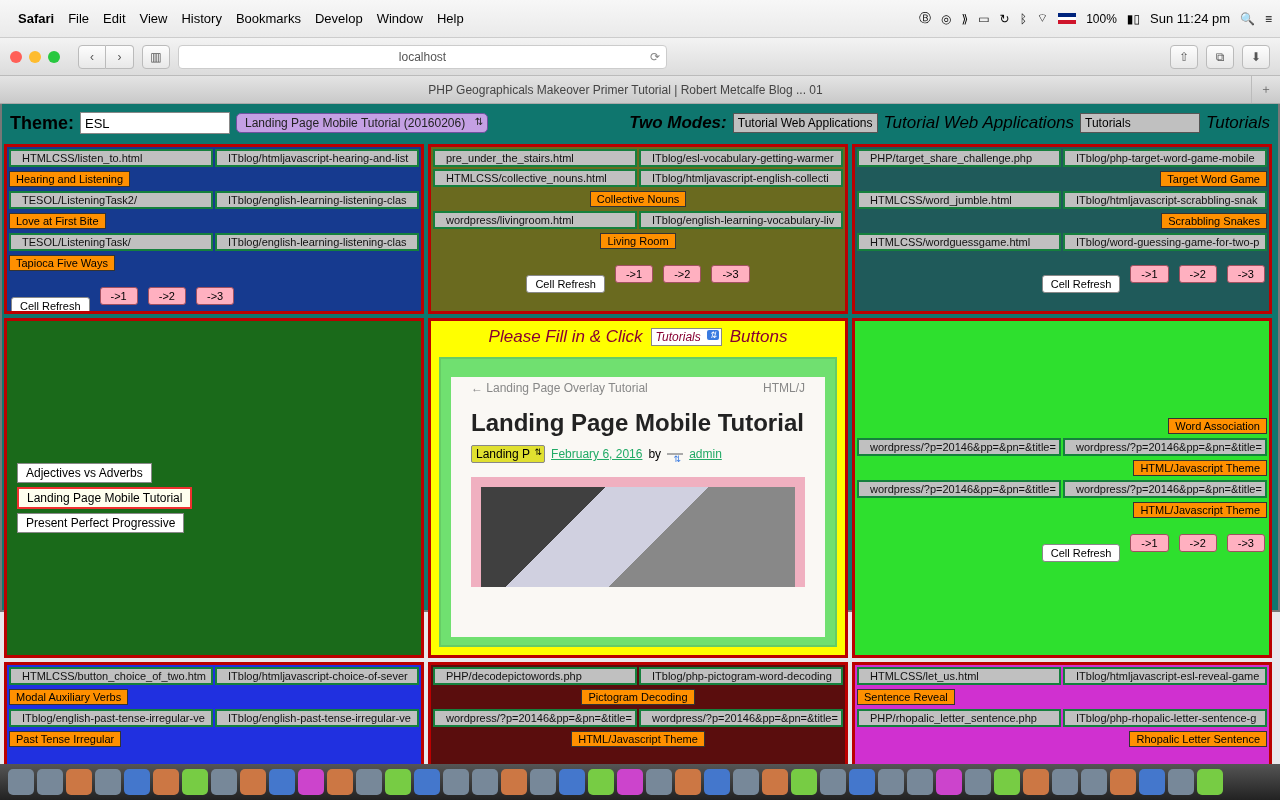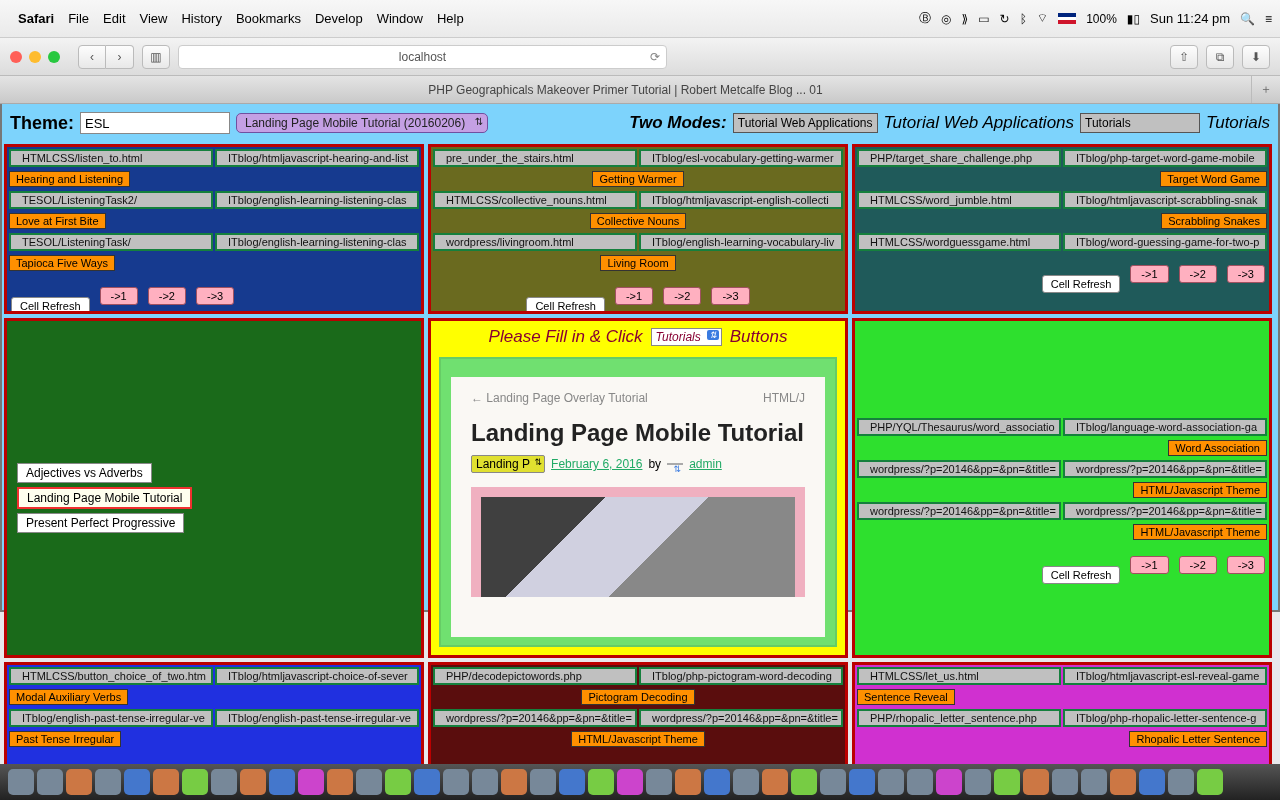--- a/index.html
+++ b/index.html
@@ -25,21 +25,21 @@
 .url { flex:1; max-width:520px; margin:0 auto; height:24px; background:#fff; border:1px solid #ccc; border-radius:4px; display:flex; align-items:center; justify-content:center; font-size:12px; color:#555; position:relative;}
 .url .reload{position:absolute; right:6px; color:#888;}
 
 
 .tabs { height:28px; background:linear-gradient(#e4e4e4,#c9c9c9); display:flex; border-bottom:1px solid #aaa; font-size:12px; }
 .tab { flex:1; display:flex; align-items:center; justify-content:center; border-right:1px solid #bbb; color:#444; }
 .tab.active{ background:linear-gradient(#fcfcfc,#e0e0e0); font-weight:500;}
 .tabplus{ width:28px; display:flex; align-items:center; justify-content:center; color:#666; }
 
 
-.page { background:#7dd3fc; height:508px; border:2px solid #777; border-top:0;}
+.page { background:#0f766e; height:508px; border:2px solid #777; border-top:0;}
 .header { height:38px; display:flex; align-items:center; padding:0 8px; gap:6px; }
 .themelbl{ font-weight:bold; font-size:18px; }
 .themeinput{ width:150px; height:22px; border:1px solid #888; background:#fff; padding:0 4px; font-size:13px;}
 .pillselect{ background:#c4a0e4; border:1px solid #7050a0; border-radius:5px; padding:2px 22px 2px 8px; font-size:12px; color:#222; position:relative;}
 .pillselect .chev{position:absolute; right:4px; top:2px; font-size:10px;}
 .modelbl{ font-weight:bold; font-size:17px; font-style:italic; margin-left:auto;}
 .modebox{ background:#c0c0c0; border:1px solid #555; height:20px; padding:0 4px; font-size:12px; display:flex; align-items:center; min-width:120px; overflow:hidden;}
 .modetxt{ font-size:17px; font-style:italic; }
 
 
@@ -55,21 +55,21 @@
 .btnrow{ display:flex; gap:10px; margin:4px; align-items:center;}
 .wbtn{ background:#fff; border:1px solid #888; border-radius:3px; padding:2px 8px; font-size:11px;margin-top:20px;}
 .pbtn{ background:#ffb0c0; border:1px solid #a05060; border-radius:3px; padding:2px 10px; font-size:11px;}
 .center{ display:flex; justify-content:center;}
 
 
 .pf-head{ display:flex; align-items:center; justify-content:center; gap:8px; padding:6px; font-size:17px; font-style:italic; color:#803;}
 .pf-sel{ background:#fff; border:1px solid #888; padding:1px 20px 1px 4px; font-size:12px; position:relative;}
 .pf-sel .chev{position:absolute; right:2px; top:1px; background:#3a7be0; color:#fff; font-size:9px; padding:0 2px; border-radius:2px;}
 .preview{ margin:4px 8px; background:#70e070; border:2px solid #6c6; height:290px; overflow:hidden;}
-.preview .inner{ background:#faf8f4; margin:18px 10px 16px 10px; height:260px; padding:14px 20px;}
+.preview .inner{ background:#faf8f4; margin:18px 10px 16px 10px; height:260px; padding:4px 20px;}
 .bcr{ color:#888; font-size:12px; display:flex; justify-content:space-between;}
 .ptitle{ font-size:24px; font-weight:bold; color:#222; margin:14px 0 8px 0;}
 .metarow{ display:flex; align-items:center; gap:6px; font-size:12px;}
 .ysel{ background:#e0e030; border:1px solid #888; padding:1px 14px 1px 4px; position:relative; border-radius:2px;}
 .ysel .chev{position:absolute; right:2px; top:1px; font-size:9px;}
 .lnk{ color:#2a6; text-decoration:underline;}
 .bysel{ background:#fff; border:1px solid #aaa; padding:0 12px 0 2px; position:relative;}
 .bysel .chev{position:absolute;right:1px;top:0;font-size:9px;color:#3a7be0;}
 .pinkblock{ margin-top:14px; height:110px; background:#f0b0c0; position:relative;}
 .photo{ position:absolute; left:10px; right:10px; top:10px; bottom:0; background:linear-gradient(135deg,#404040 0 30%,#d0d0e0 30% 55%,#888 55% 100%);}
@@ -177,23 +177,20 @@
         <button class="pbtn">-&gt;2</button>
         <button class="pbtn">-&gt;3</button>
       </div>
     </div>
 
     <div class="cell c2">
       <div class="row">
           <div class="box">pre_under_the_stairs.html</div>
           <div class="box">ITblog/esl-vocabulary-getting-warmer</div>
         </div>
-      <div class="center">
-          <span class="tag">Getting Warmer</span>
-        </div>
       <div class="row">
           <div class="box">HTMLCSS/collective_nouns.html</div>
           <div class="box">ITblog/htmljavascript-english-collecti</div>
         </div>
       <div class="center">
           <span class="tag">Collective Nouns</span>
         </div>
       <div class="row">
           <div class="box">wordpress/livingroom.html</div>
           <div class="box">ITblog/english-learning-vocabulary-liv</div>
@@ -263,24 +260,20 @@
           </div>
           <div class="pinkblock">
               <div class="photo"></div>
             </div>
         </div>
       </div>
     </div>
 
     <div class="cell c6">
       <div style="height:95px"></div>
-      <div class="row">
-          <div class="box">PHP/YQL/Thesaurus/word_associatio</div>
-          <div class="box">ITblog/language-word-association-ga</div>
-        </div>
       <div style="text-align:right"><span class="tag">Word Association</span></div>
       <div class="row">
           <div class="box">wordpress/?p=20146&amp;pp=&amp;pn=&amp;title=</div>
           <div class="box">wordpress/?p=20146&amp;pp=&amp;pn=&amp;title=</div>
         </div>
       <div style="text-align:right"><span class="tag">HTML/Javascript Theme</span></div>
       <div class="row">
           <div class="box">wordpress/?p=20146&amp;pp=&amp;pn=&amp;title=</div>
           <div class="box">wordpress/?p=20146&amp;pp=&amp;pn=&amp;title=</div>
         </div>

